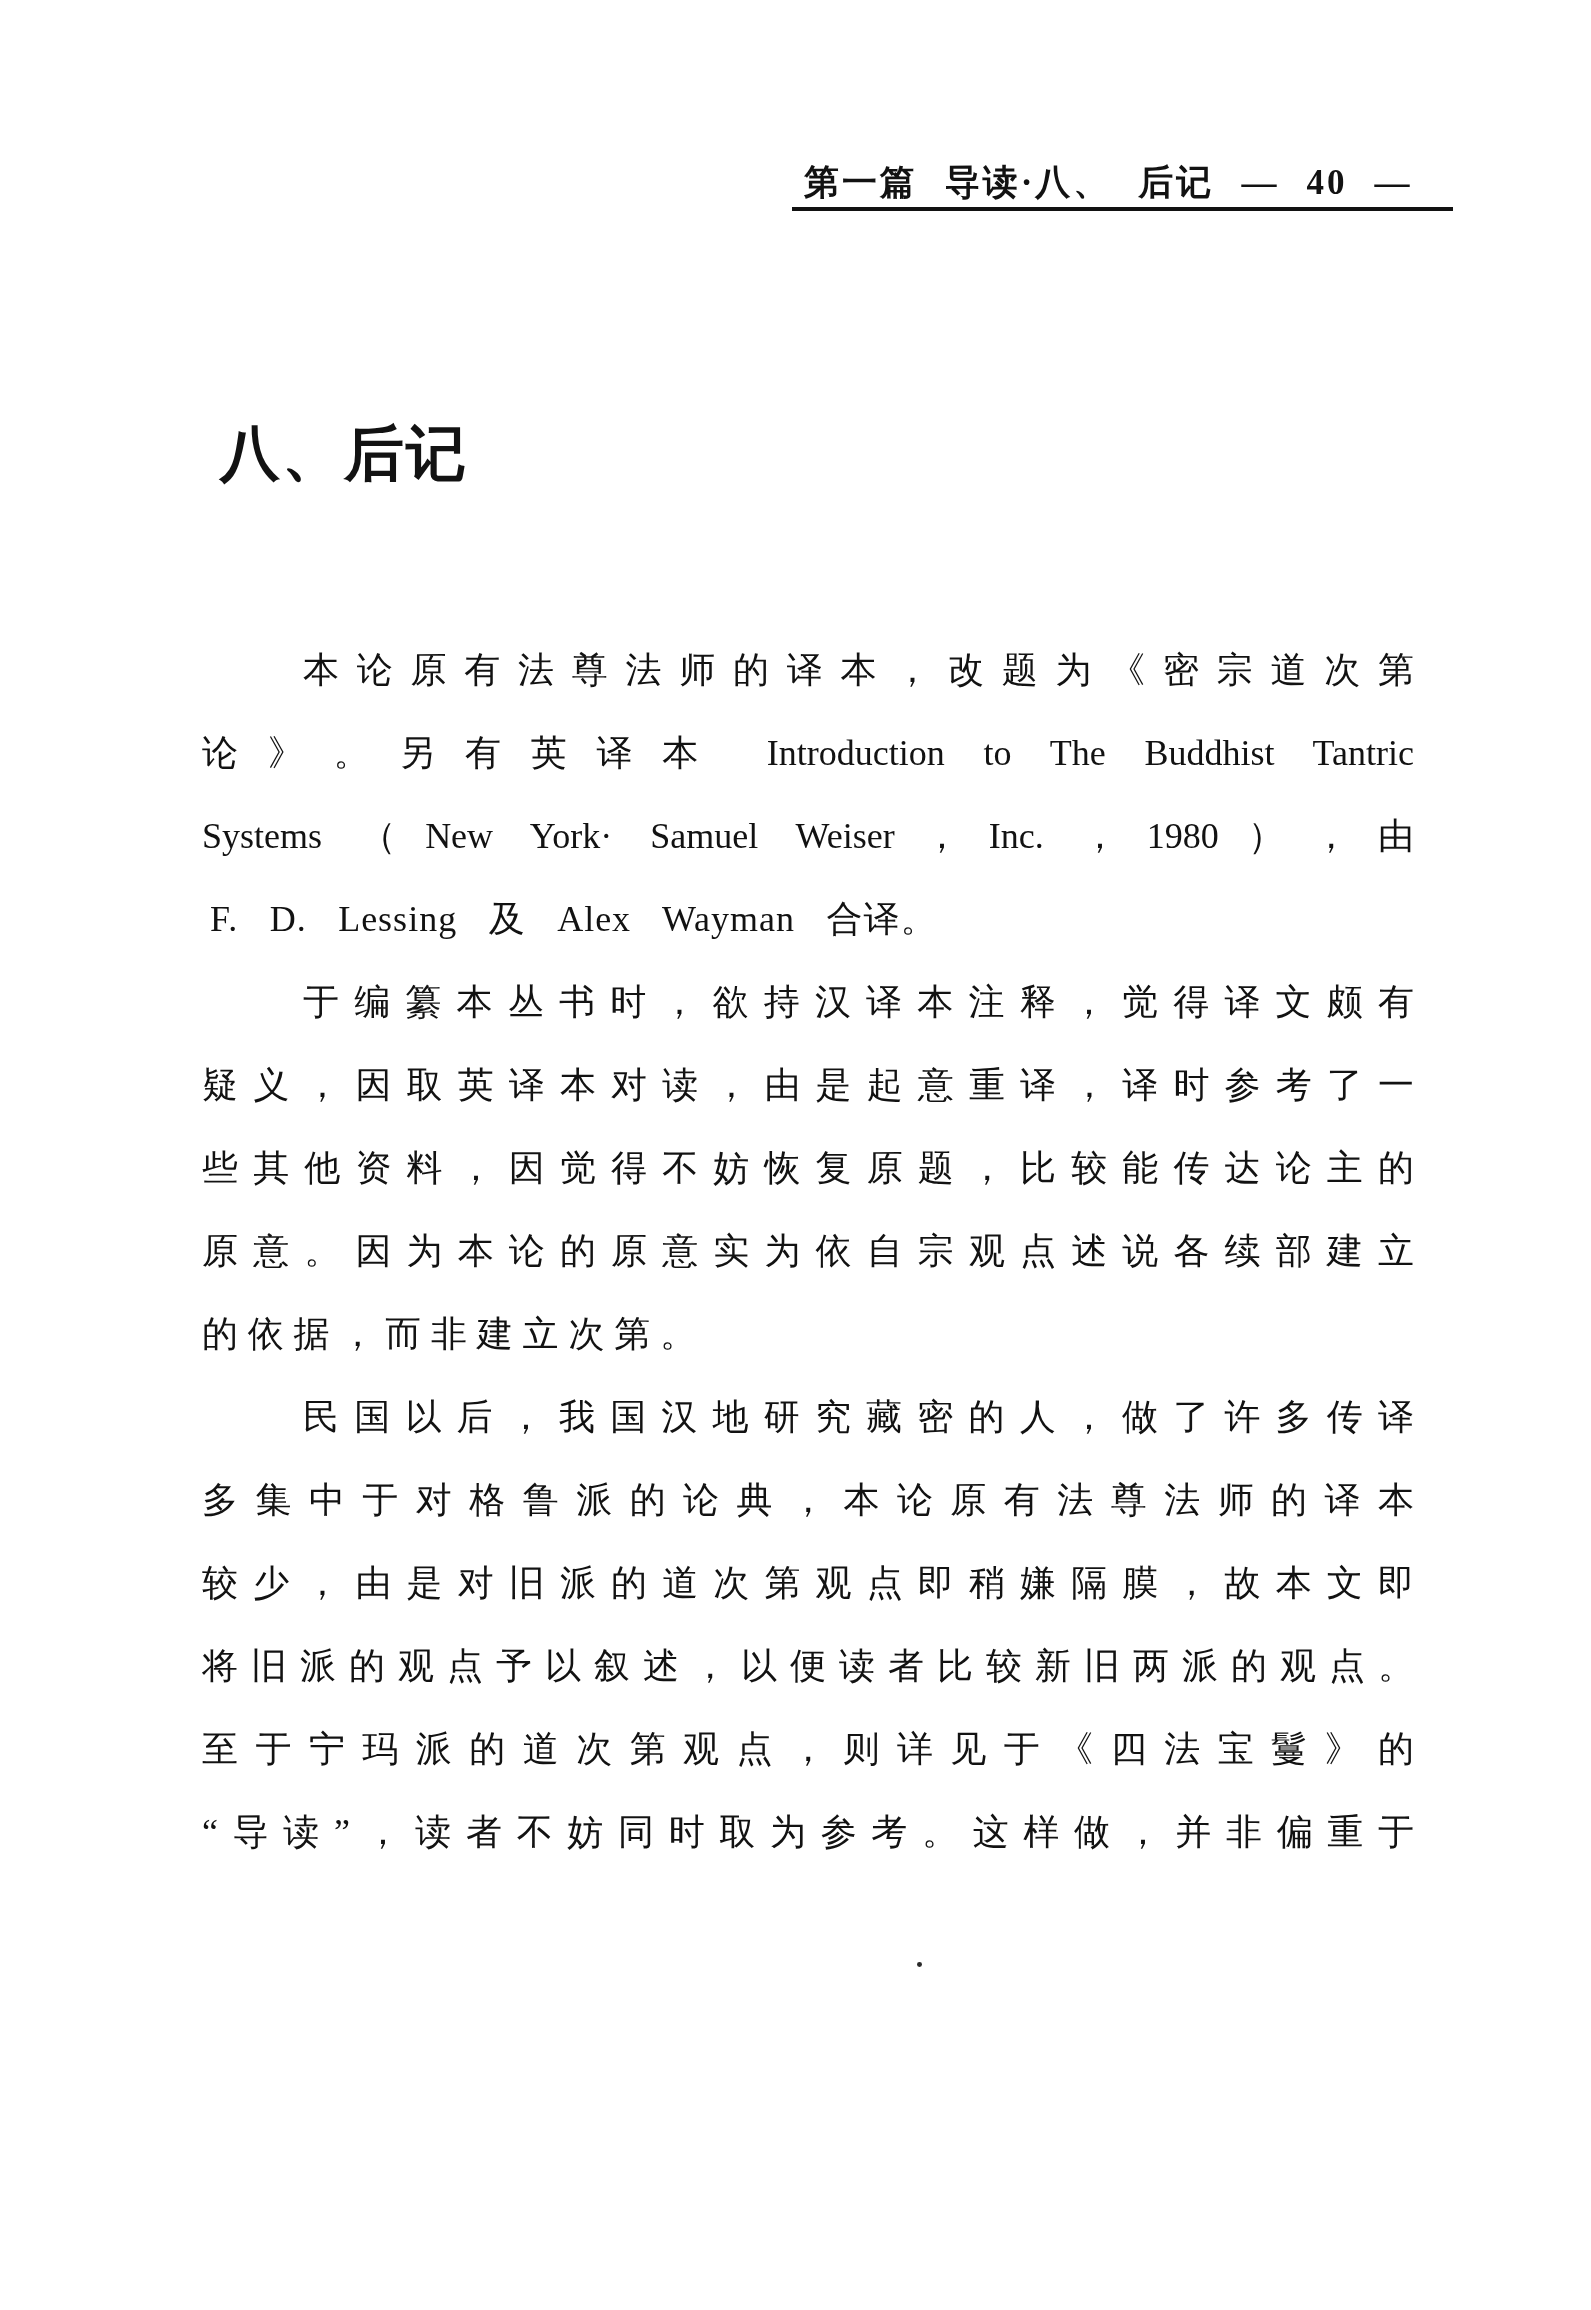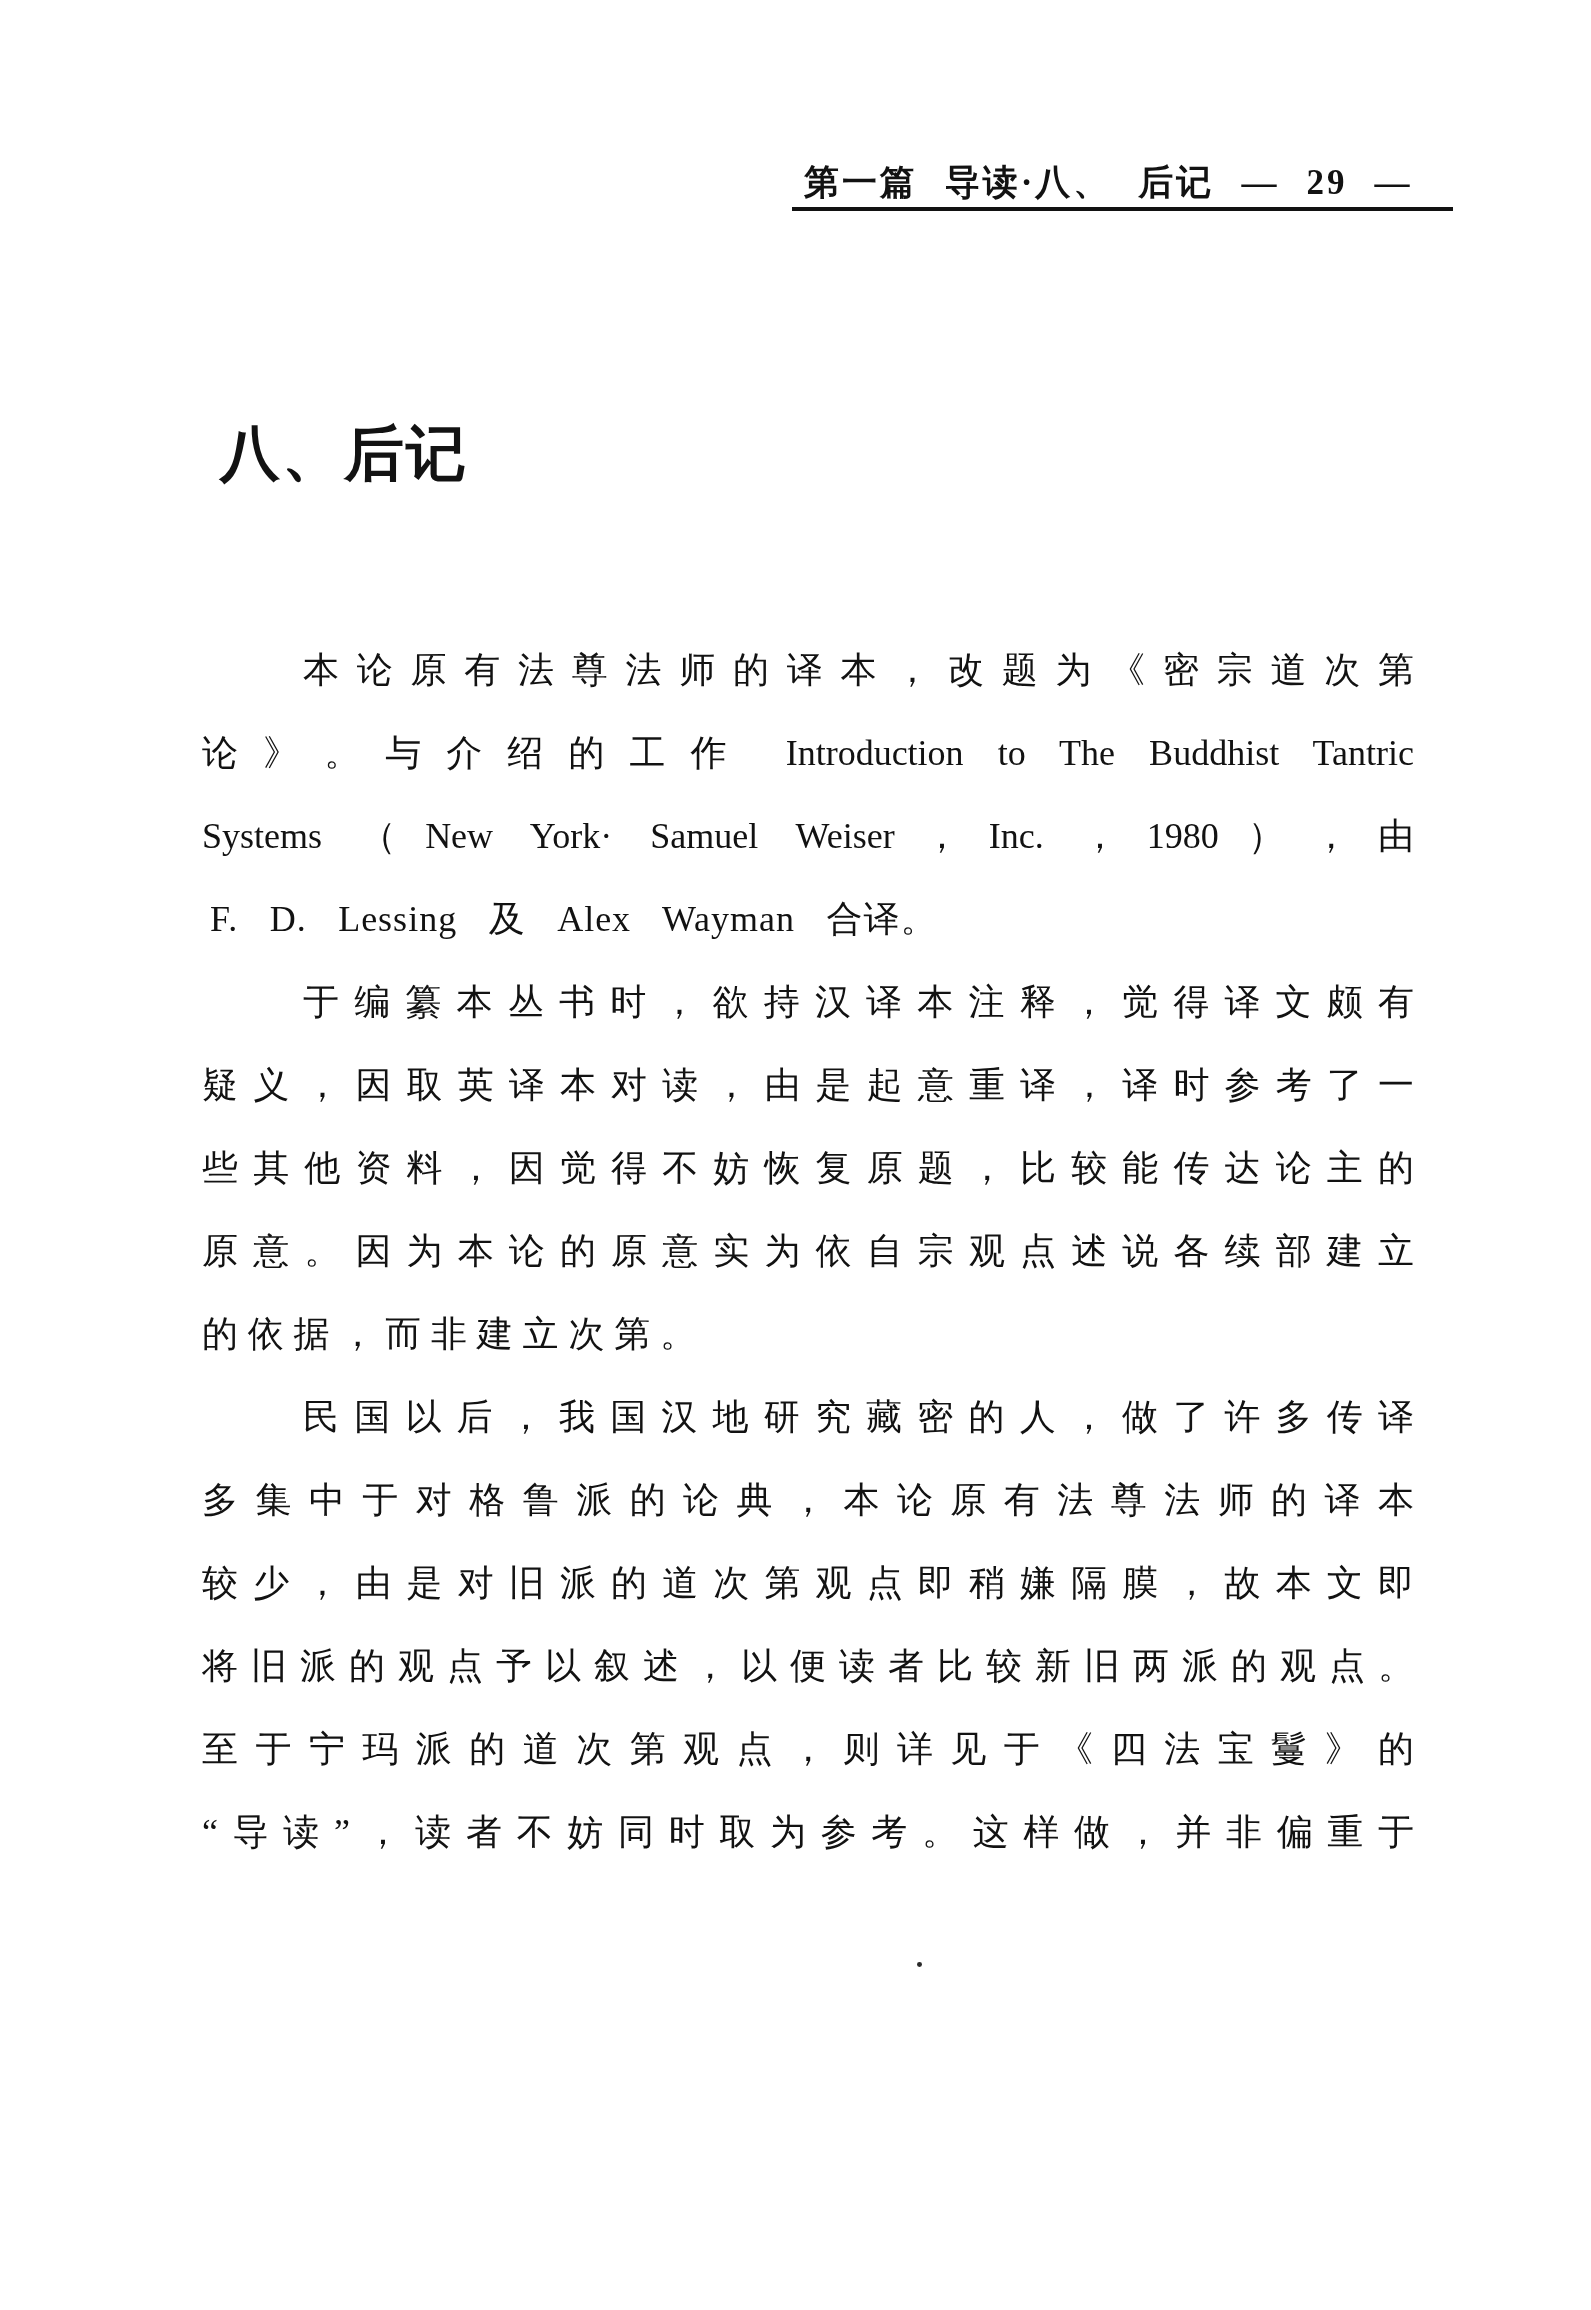--- a/index.html
+++ b/index.html
@@ -76,30 +76,30 @@
     height: 4.9px;
     border-radius: 50%;
     background: #2a2a2a;
   }
 </style>
 </head>
 <body>
 
 <div class="page">
 
-  <div class="running-header">第一篇 导读·八、 后记 — 29 —</div>
+  <div class="running-header">第一篇 导读·八、 后记 — 40 —</div>
 
   <div class="header-rule"></div>
 
   <h1 class="section-title" style="margin:12px; font-size:60px;">八、后记</h1>
 
   <div class="body-text">
 
     <div class="line indent">本论原有法尊法师的译本，改题为《密宗道次第</div>
-    <div class="line">论》。与介绍的工作 Introduction to The Buddhist Tantric</div>
+    <div class="line">论》。另有英译本 Introduction to The Buddhist Tantric</div>
     <div class="line">Systems （New York· Samuel Weiser，Inc. ，1980），由</div>
     <div class="line end latin-end">F. D. Lessing 及 Alex Wayman 合译。</div>
 
     <div class="line indent">于编纂本丛书时，欲持汉译本注释，觉得译文颇有</div>
     <div class="line">疑义，因取英译本对读，由是起意重译，译时参考了一</div>
     <div class="line">些其他资料，因觉得不妨恢复原题，比较能传达论主的</div>
     <div class="line">原意。因为本论的原意实为依自宗观点述说各续部建立</div>
     <div class="line end">的依据，而非建立次第。</div>
 
     <div class="line indent">民国以后，我国汉地研究藏密的人，做了许多传译</div>

